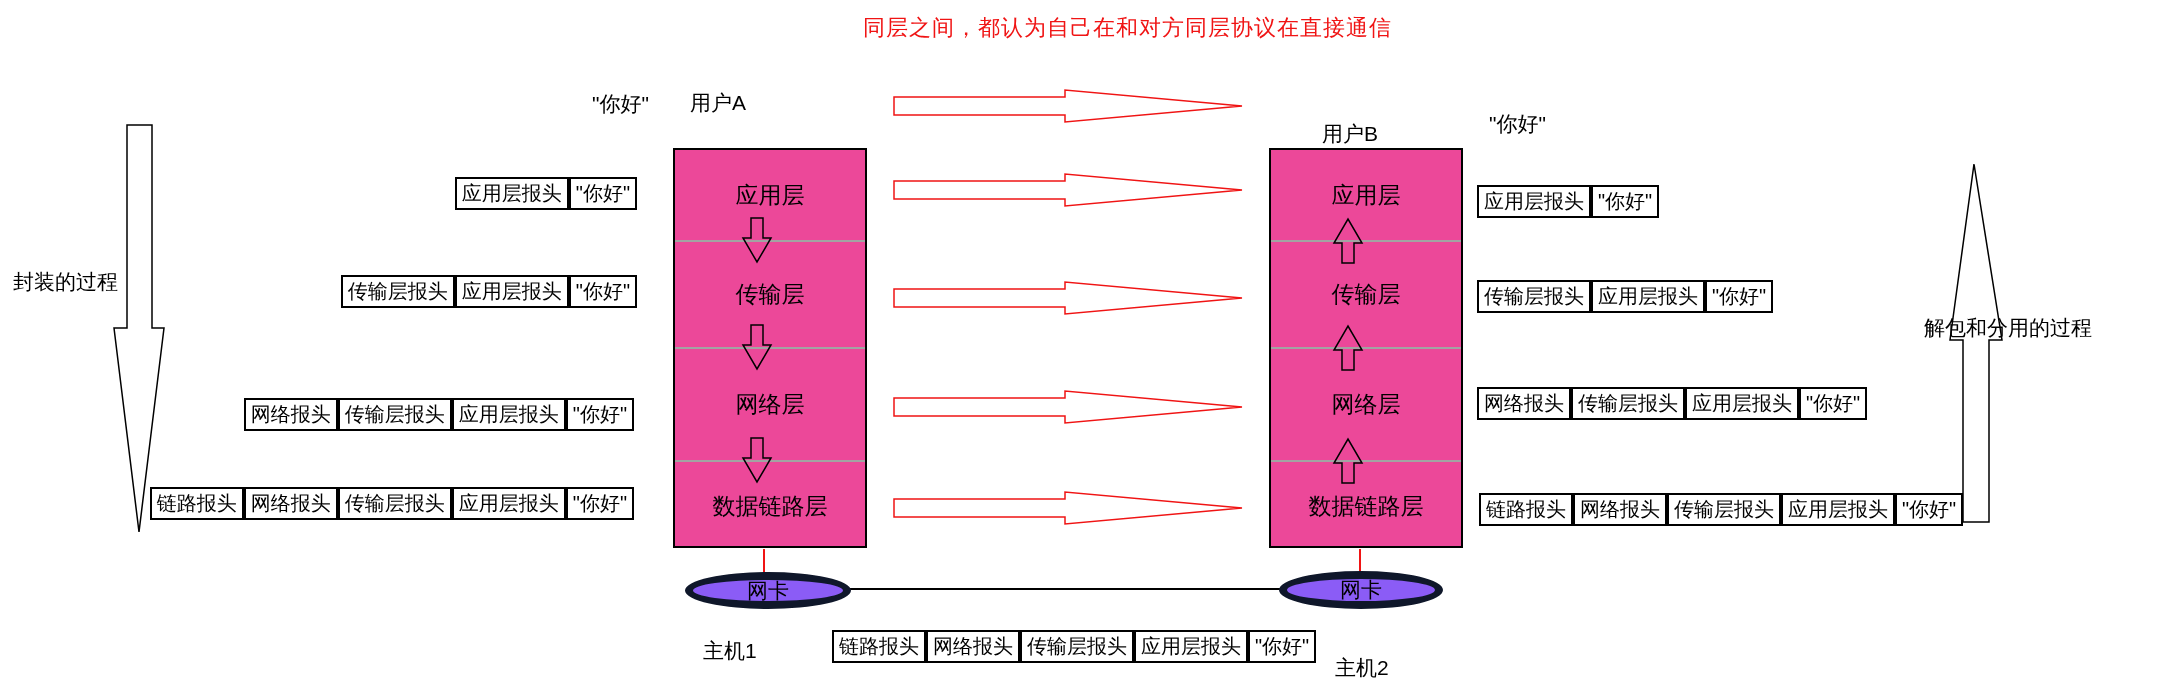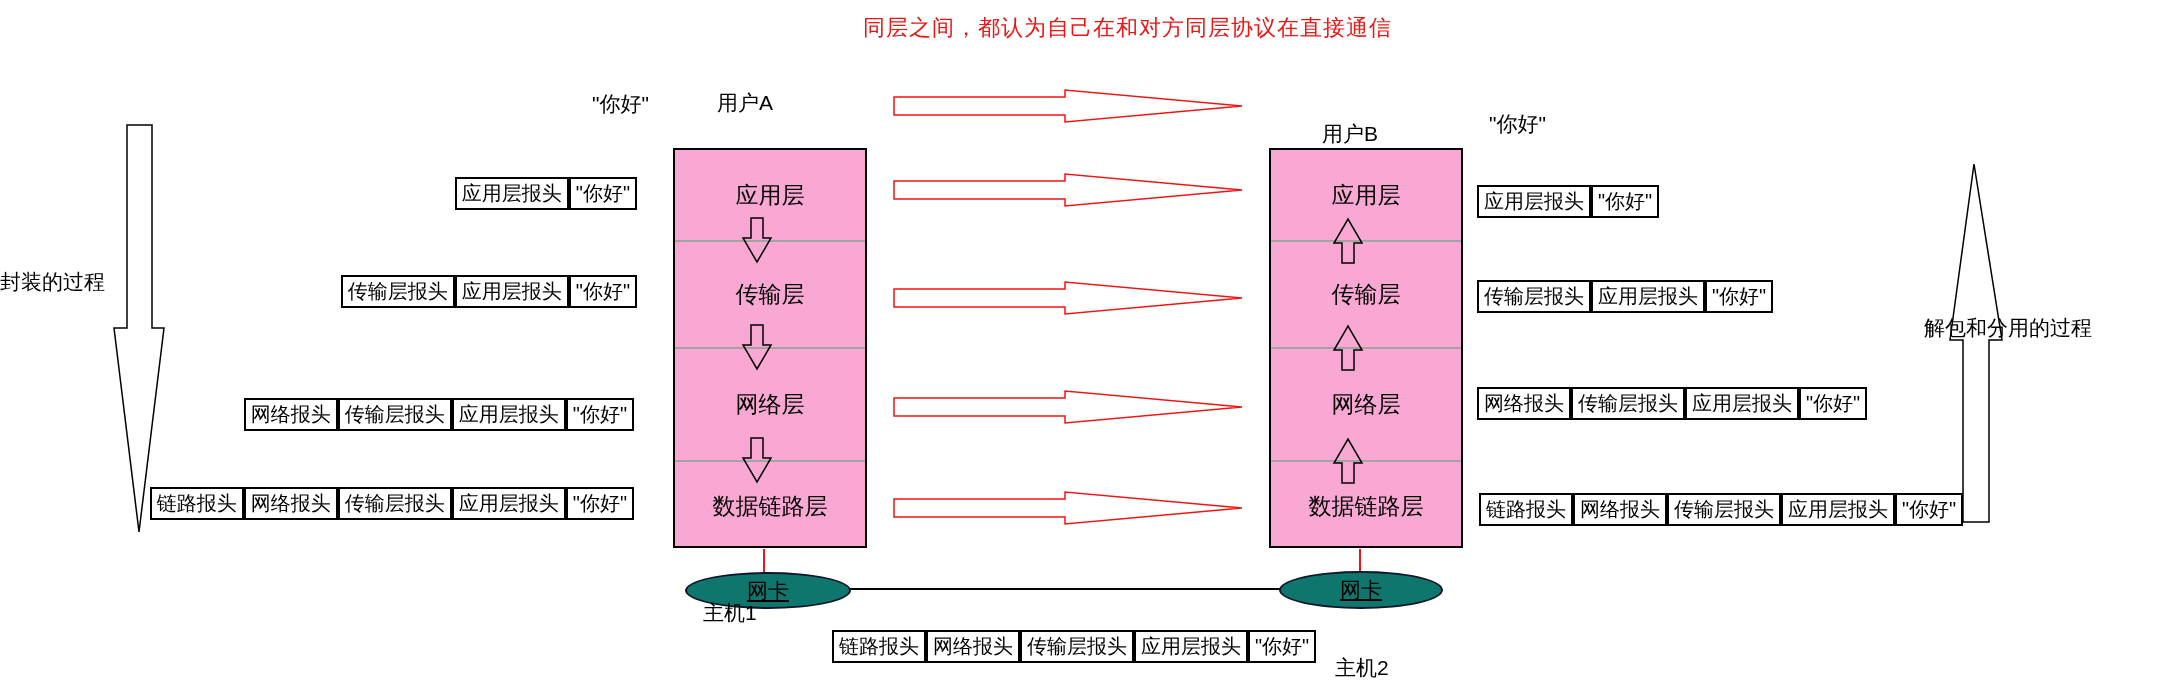--- a/index.html
+++ b/index.html
@@ -13,21 +13,21 @@
 
   .title {
     position:absolute; left:863px; top:13px; font-size:22px; letter-spacing:1px;
     color:var(--accent-red); white-space:nowrap;
   }
   .small-label { position:absolute; font-size:21px; white-space:nowrap; }
   .side-label  { position:absolute; font-size:21px; white-space:nowrap; }
 
   .stack {
     position:absolute; width:194px; height:400px; border:2px solid #000;
-    background:#f9a8d4; display:flex; flex-direction:column; box-sizing:border-box;
+    background:#ec4899; display:flex; flex-direction:column; box-sizing:border-box;
   }
   .stack .cell {
     display:flex; align-items:center; justify-content:center;
     font-size:23px; border-top:2px solid #a3a3a3; box-sizing:border-box;
   }
   .stack .cell:first-child { border-top:none; }
 
   .packet-row { position:absolute; display:flex; align-items:flex-end; }
   .packet-box {
     height:29px; line-height:29px; border:2px solid #000; background:#fff;
@@ -37,51 +37,50 @@
   .packet-box:nth-child(odd)  { margin-top:0; }
 
   svg.icon { position:absolute; overflow:visible; }
   svg.icon path.black { stroke:#000; fill:none; stroke-width:1.5; }
   svg.icon path.red   { stroke:var(--accent-red); fill:none; stroke-width:1.5; }
 
   .h-line { position:absolute; height:0; border-top:2px solid #000; }
   .v-line-red { position:absolute; width:0; border-left:2px solid var(--accent-red); }
 
   .ellipse {
-    position:absolute; border:2px solid #0f172a; border-radius:50%; background:#0f766e;
+    position:absolute; border:8px solid #0f172a; border-radius:50%; background:#8b5cf6;
     display:flex; align-items:center; justify-content:center; font-size:21px;
     box-sizing:border-box;
-    text-decoration:underline;
   }
 
   .watermark {
     position:absolute; right:5px; top:614px; font-size:41px; letter-spacing:2px;
     color:#e4e4e4; text-shadow:2px 2px 1px #ffffff, -1px -1px 0px #d6d6d6;
     white-space:nowrap;
   }
 </style>
 </head>
 <body>
 
 <div class="canvas">
 
   <div class="title">同层之间，都认为自己在和对方同层协议在直接通信</div>
 
   <svg class="icon" style="left:113px;top:124px" width="52" height="410" viewBox="0 0 52 410">
     <path class="black" d="M14,1 H39 V204 H51 L26,408 L1,204 H14 Z"></path>
   </svg>
-  <div class="side-label" style="left:0;top:268px">封装的过程</div>
+  <div class="side-label" style="left:13px;top:268px">封装的过程</div>
 
   <svg class="icon" style="left:1949px;top:163px" width="54" height="360" viewBox="0 0 54 360">
     <path class="black" d="M14,359 V177 H1 L25,1 L53,177 H40 V359 Z"></path>
   </svg>
   <div class="side-label" style="left:1924px;top:314px">解包和分用的过程</div>
 
   <div class="small-label" style="left:592px;top:90px">"你好"</div>
-  <div class="small-label" style="left:717px;top:89px">用户A</div>
+  <div class="small-label" style="left:690px;top:89px">用户A</div>
   <div class="small-label" style="left:1322px;top:120px">用户B</div>
   <div class="small-label" style="left:1489px;top:110px">"你好"</div>
 
   <svg class="icon" style="left:893px;top:89px" width="350" height="34" viewBox="0 0 350 34">
       <path class="red" d="M1,8 H172 V1 L349,17 L172,33 V26 H1 Z"></path>
     </svg>
   <svg class="icon" style="left:893px;top:173px" width="350" height="34" viewBox="0 0 350 34">
       <path class="red" d="M1,8 H172 V1 L349,17 L172,33 V26 H1 Z"></path>
     </svg>
   <svg class="icon" style="left:893px;top:281px" width="350" height="34" viewBox="0 0 350 34">
@@ -202,17 +201,17 @@
   </div>
 
   <div class="packet-row" style="left:832px;top:626px">
       <div class="packet-box link">链路报头</div>
       <div class="packet-box network">网络报头</div>
       <div class="packet-box transport">传输层报头</div>
       <div class="packet-box application">应用层报头</div>
       <div class="packet-box payload">"你好"</div>
     </div>
 
-  <div class="small-label" style="left:703px;top:599px">主机1</div>
+  <div class="small-label" style="left:703px;top:637px">主机1</div>
   <div class="small-label" style="left:1335px;top:654px">主机2</div>
 
 
 </div>
 
 </body></html>

